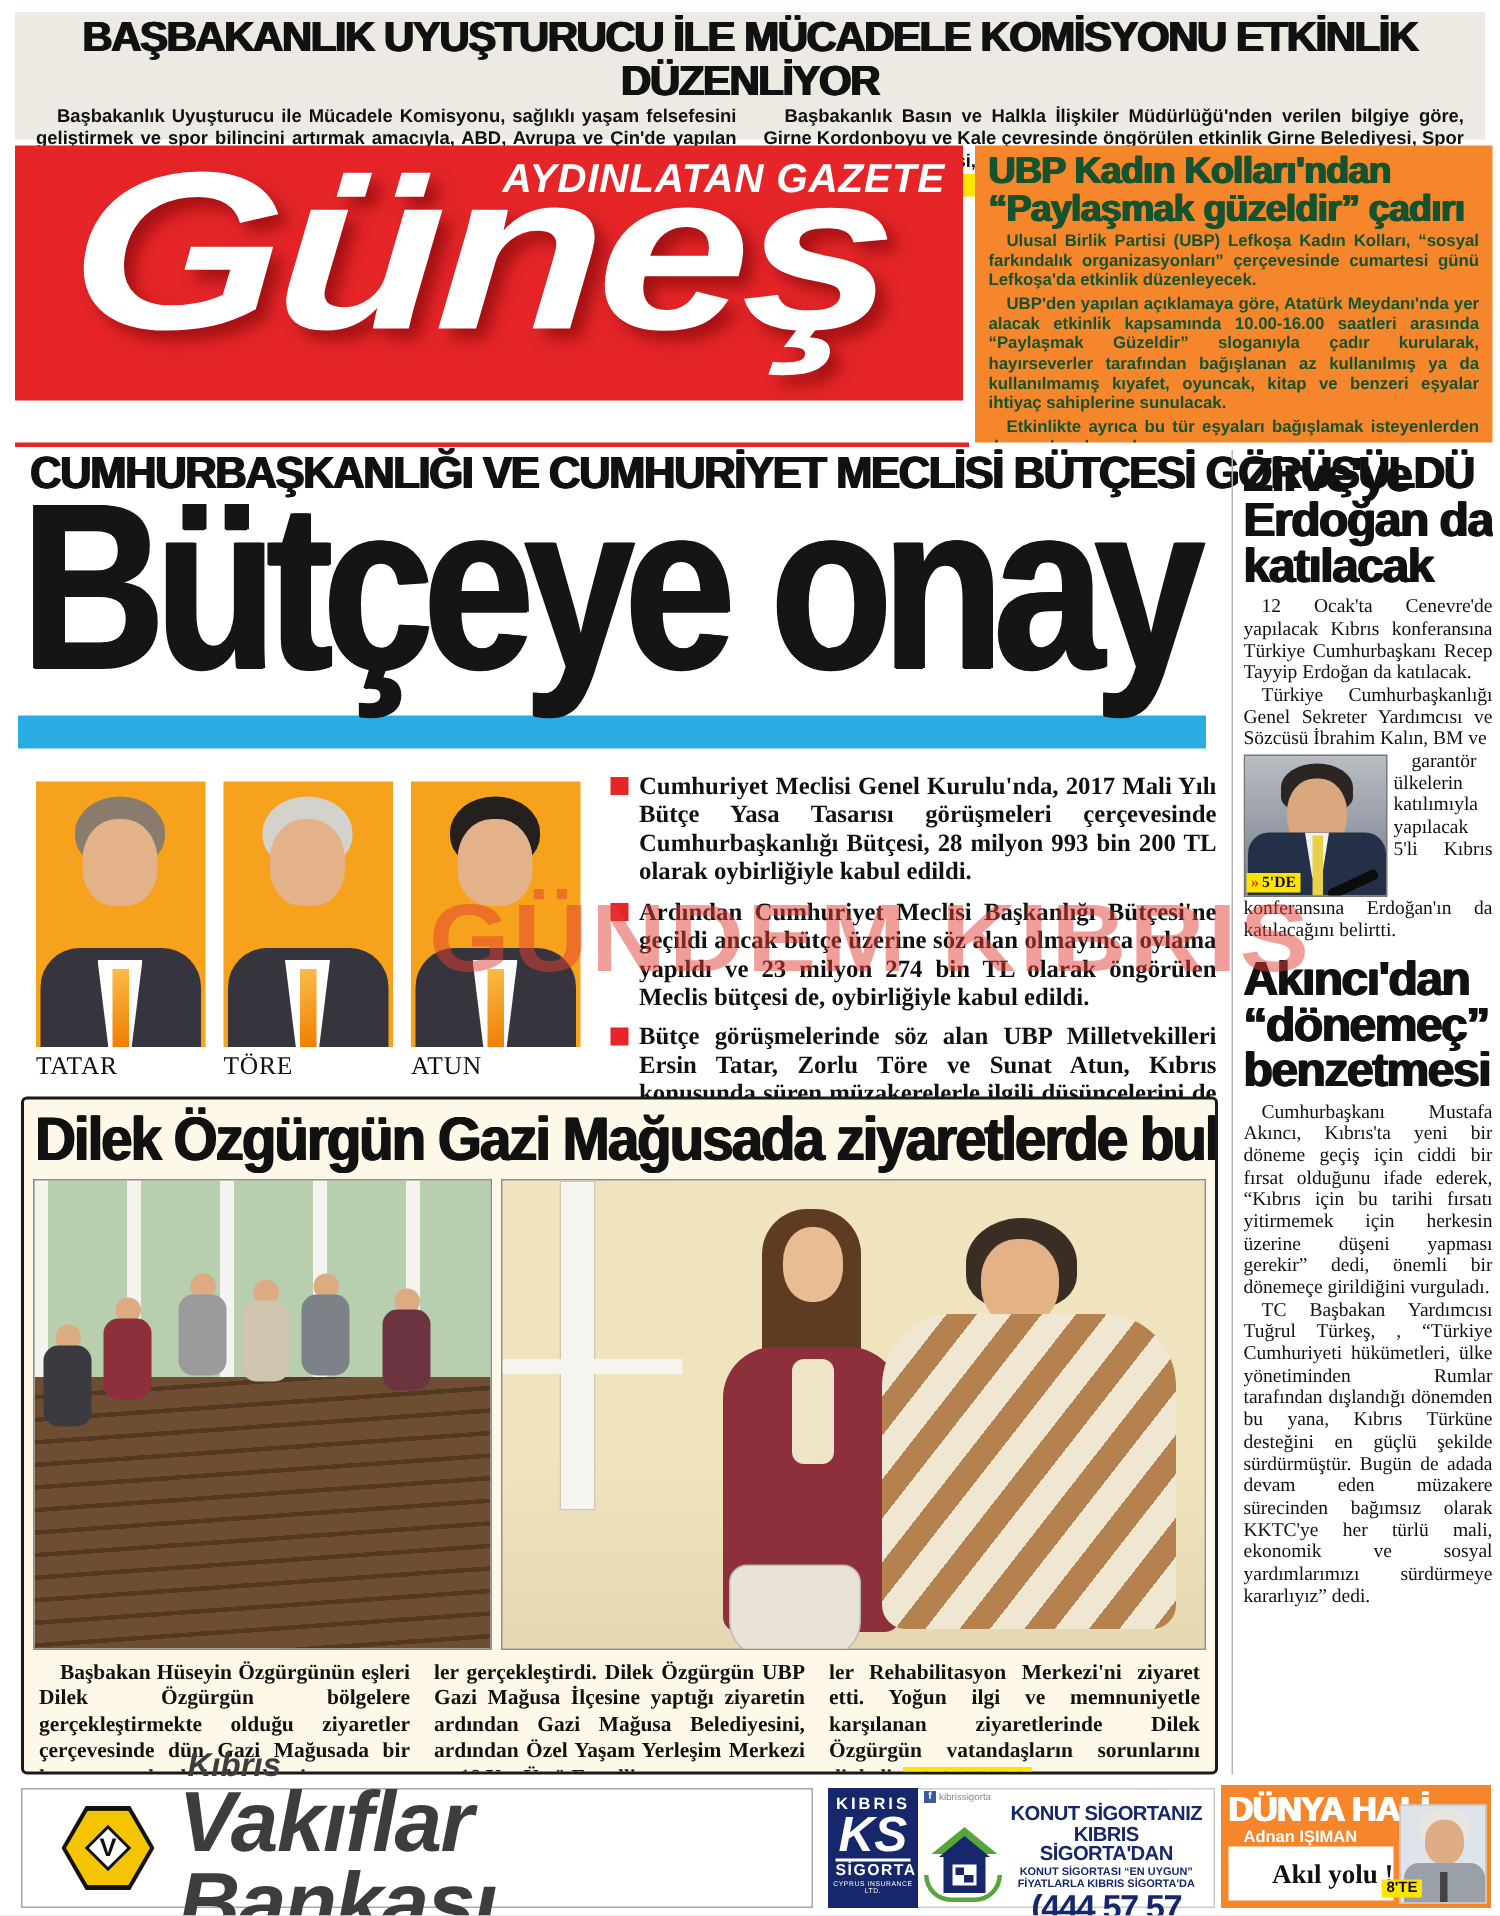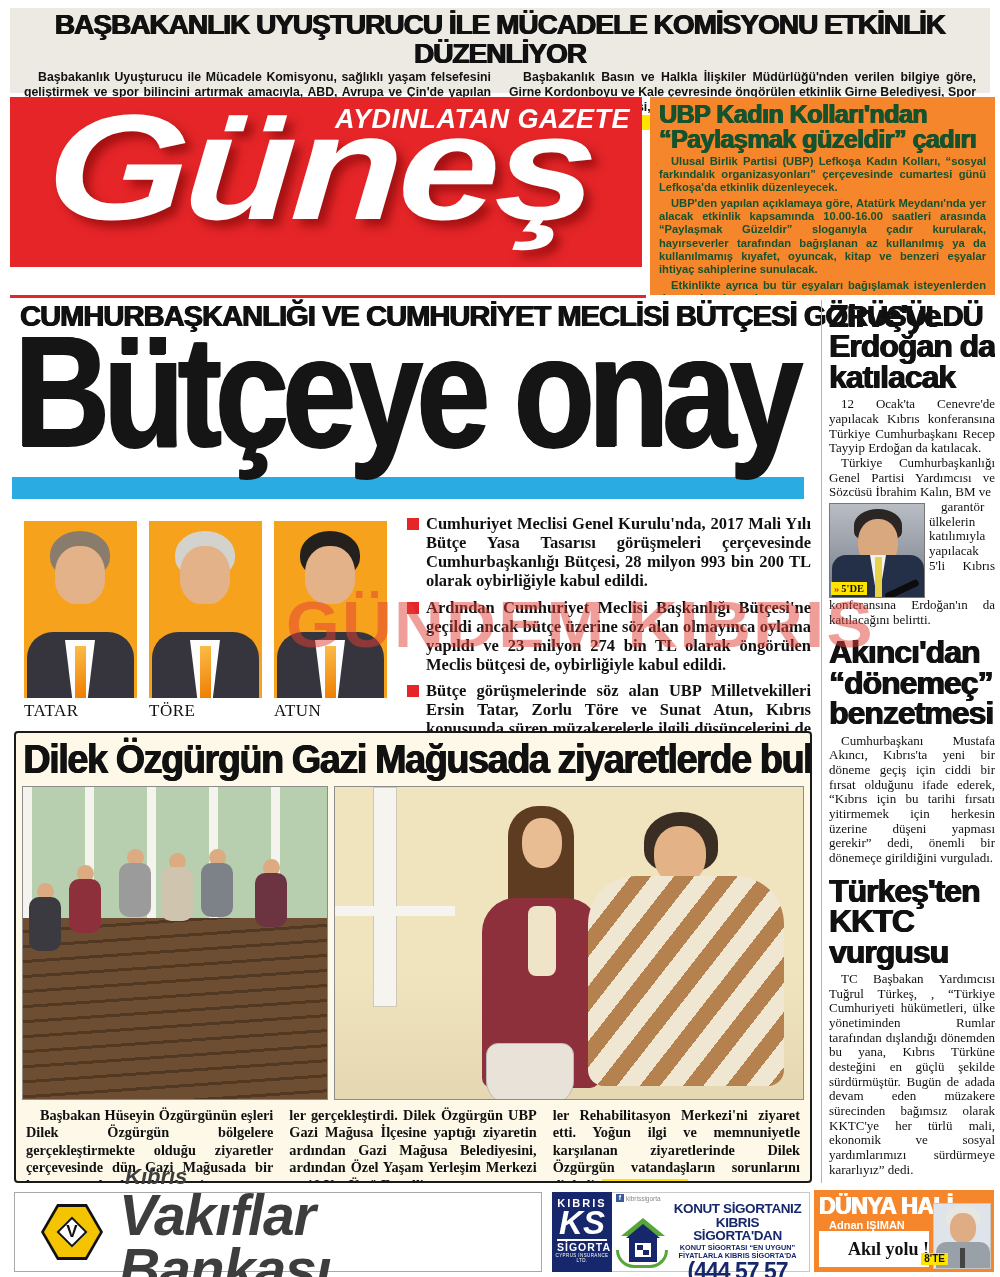--- a/index.html
+++ b/index.html
@@ -256,36 +256,35 @@
     </div>
     <div id="bbadge">
       <span class="badge lg"><b class="chev">»</b><span>8. VE 9. SAYFALARDA</span></span>
     </div>
   </div>
 
   <div id="vdiv"></div>
   <div id="rcol">
     <h2 class="fat">Zirve'ye Erdoğan da katılacak</h2>
     <p>12 Ocak'ta Cenevre'de yapılacak Kıbrıs konferansına Türkiye Cumhurbaşkanı Recep Tayyip Erdoğan da katılacak.</p>
-    <p>Türkiye Cumhurbaşkanlığı Genel Partisi Yardımcısı ve Sözcüsü İbrahim Kalın, BM ve</p>
+    <p>Türkiye Cumhurbaşkanlığı Genel Sekreter Yardımcısı ve Sözcüsü İbrahim Kalın, BM ve</p>
     <div>
       <div class="ephoto">
         <i class="e-hair"></i>
           <i class="e-face"></i>
         <i class="e-torso"></i>
           <i class="e-shirt"></i>
         <i class="e-tie"></i>
           <i class="e-mic"></i>
         <span class="badge xs"><b class="chev">»</b><span>5'DE</span></span>
       </div>
       <p>garantör ülkelerin katılımıyla yapılacak 5'li Kıbrıs konferansına Erdoğan'ın da katılacağını belirtti.</p>
     </div>
     <h2 class="fat clr mt">Akıncı'dan “dönemeç” benzetmesi</h2>
     <p>Cumhurbaşkanı Mustafa Akıncı, Kıbrıs'ta yeni bir döneme geçiş için ciddi bir fırsat olduğunu ifade ederek, “Kıbrıs için bu tarihi fırsatı yitirmemek için herkesin üzerine düşeni yapması gerekir” dedi, önemli bir dönemeçe girildiğini vurguladı.</p>
-    <h2 class="fat mt">Türkeş'ten KKTC vurgusu</h2>
     <p>TC Başbakan Yardımcısı Tuğrul Türkeş, , “Türkiye Cumhuriyeti hükümetleri, ülke yönetiminden Rumlar tarafından dışlandığı dönemden bu yana, Kıbrıs Türküne desteğini en güçlü şekilde sürdürmüştür. Bugün de adada devam eden müzakere sürecinden bağımsız olarak KKTC'ye her türlü mali, ekonomik ve sosyal yardımlarımızı sürdürmeye kararlıyız” dedi.</p>
   </div>
 
   <div id="wmark">GÜNDEM KIBRIS</div>
 
   <div id="dilek">
     <h2 class="fat">Dilek Özgürgün Gazi Mağusada ziyaretlerde bulundu.</h2>
     <div id="dphotos">
       <div id="gphoto" class="dph">
         <i class="g-win"></i>

